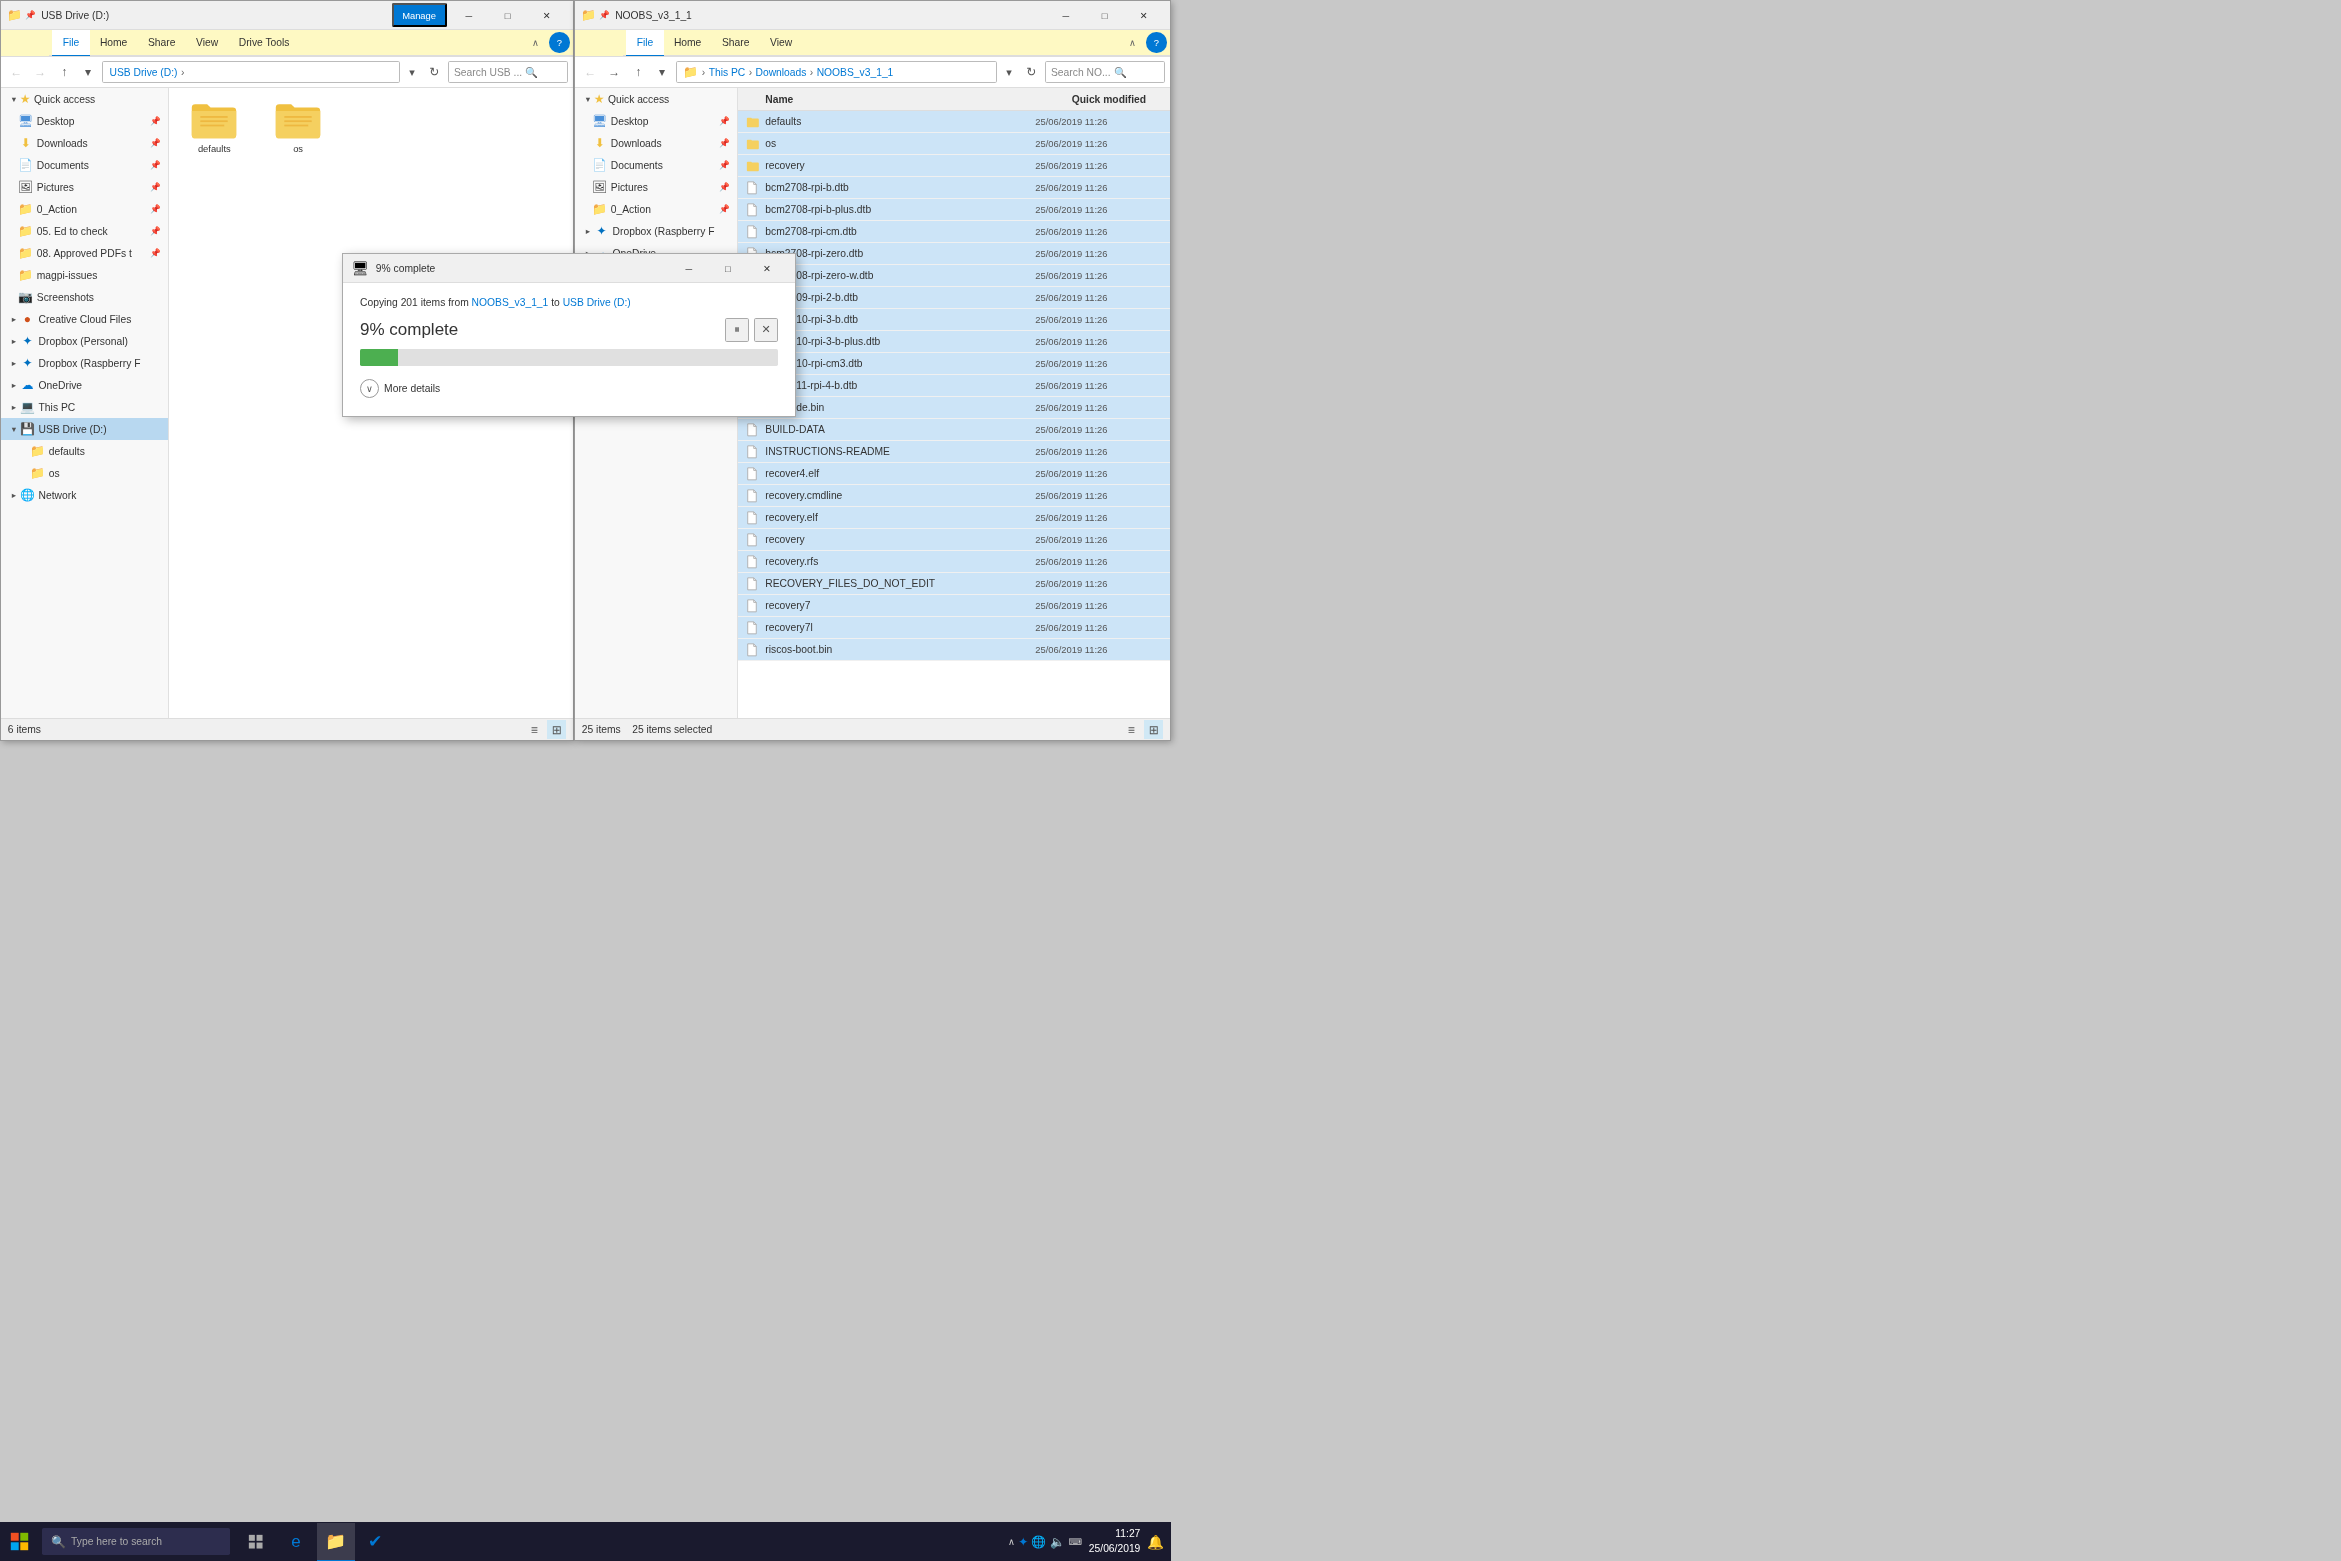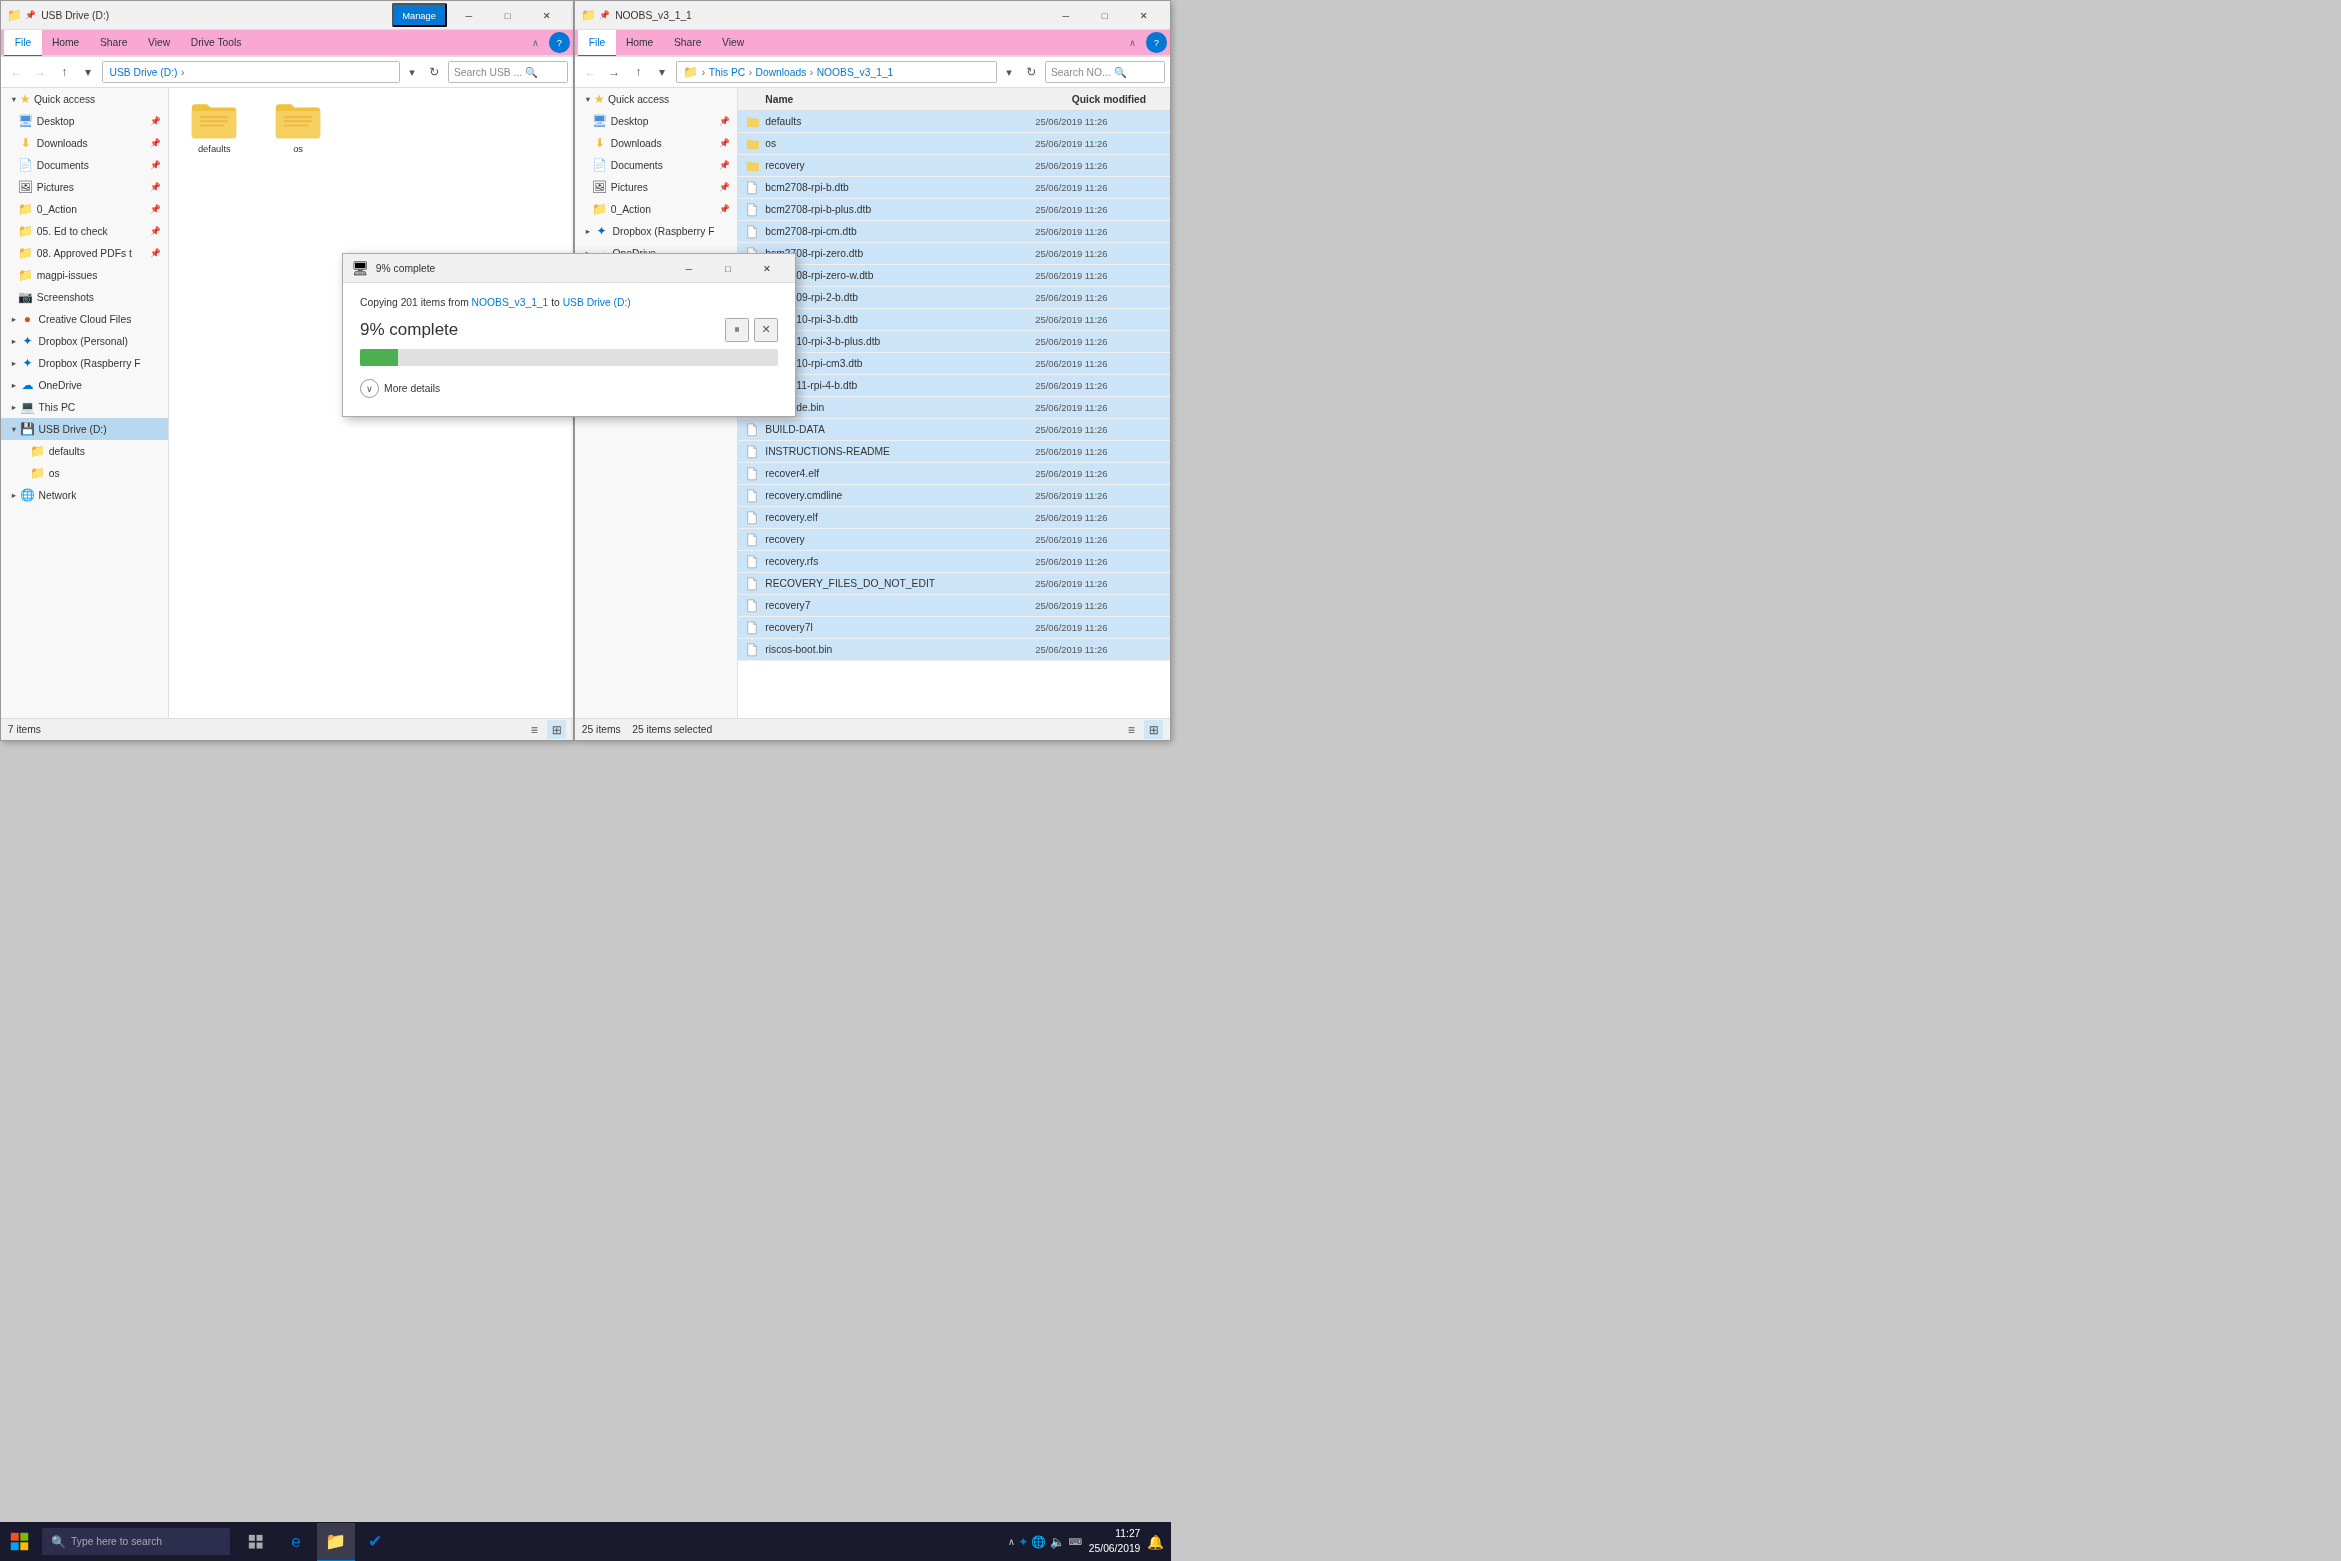--- a/index.html
+++ b/index.html
@@ -28,21 +28,21 @@
     .window-noobs { left: 574px; top: 0; width: 597px; height: 741px; }
 
     
     .titlebar { height: 29px; display: flex; align-items: center; padding: 0 6.8px; background: #f0f0f0; border-bottom: 0.9px solid #ddd; flex-shrink: 0; }
     .titlebar-icons { display: flex; gap: 2.6px; align-items: center; margin-right: 5.1px; }
     .window-title { font-size: 10.3px; color: #333; flex: 1; display: flex; align-items: center; gap: 5.1px; }
     .win-ctrl { width: 39px; height: 29px; display: flex; align-items: center; justify-content: center; cursor: pointer; font-size: 9.4px; color: #333; }
     .win-ctrl.manage { background: #0078d4; color: white; font-size: 9.4px; padding: 0 8.6px; height: 24px; margin: 2.6px; border-radius: 1.7px; width: auto; }
 
     
-    .ribbon { background: #f9a8d4; border-bottom: 0.9px solid #ddd; flex-shrink: 0; }
+    .ribbon { background: #fef9c3; border-bottom: 0.9px solid #ddd; flex-shrink: 0; padding-left: 48px; }
     .ribbon-tabs { display: flex; align-items: center; border-bottom: 0.9px solid #ddd; height: 26px; padding: 0 3.4px; }
     .ribbon-tab { padding: 0 10.3px; height: 26px; display: flex; align-items: center; font-size: 10.3px; cursor: pointer; color: #333; border-bottom: 1.7px solid transparent; }
     .ribbon-tab.active { background: white; color: #0078d4; border-bottom: 1.7px solid #0078d4; }
     .ribbon-expand { margin-left: auto; padding: 0 6.8px; font-size: 9.4px; color: #666; cursor: pointer; }
     .ribbon-help { width: 20.5px; height: 20.5px; border-radius: 50%; background: #0078d4; color: white; display: flex; align-items: center; justify-content: center; font-size: 9.4px; cursor: pointer; margin-left: 3.4px; }
 
     
     .address-bar { height: 31px; display: flex; align-items: center; padding: 0 5.1px; gap: 3.4px; border-bottom: 0.9px solid #ddd; background: white; flex-shrink: 0; }
     .nav-btn { width: 20.5px; height: 20.5px; display: flex; align-items: center; justify-content: center; color: #555; cursor: pointer; font-size: 12px; border-radius: 1.7px; }
     .nav-btn.disabled { color: #ccc; cursor: default; }
@@ -312,21 +312,21 @@
               <rect x="12" y="30" width="28" height="2" fill="#E8A020" opacity="0.5"></rect>
             </svg>
           </div>
           <div class="file-item-name">os</div>
         </div>
       </div>
     </div>
   </div>
 
   <div class="status-bar">
-    <span>7 items</span>
+    <span>6 items</span>
     <div class="status-bar-right">
       <div class="view-btn">≡</div>
       <div class="view-btn active">⊞</div>
     </div>
   </div>
 </div>
 
 <div class="explorer-window window-noobs">
 
   <div class="titlebar">

